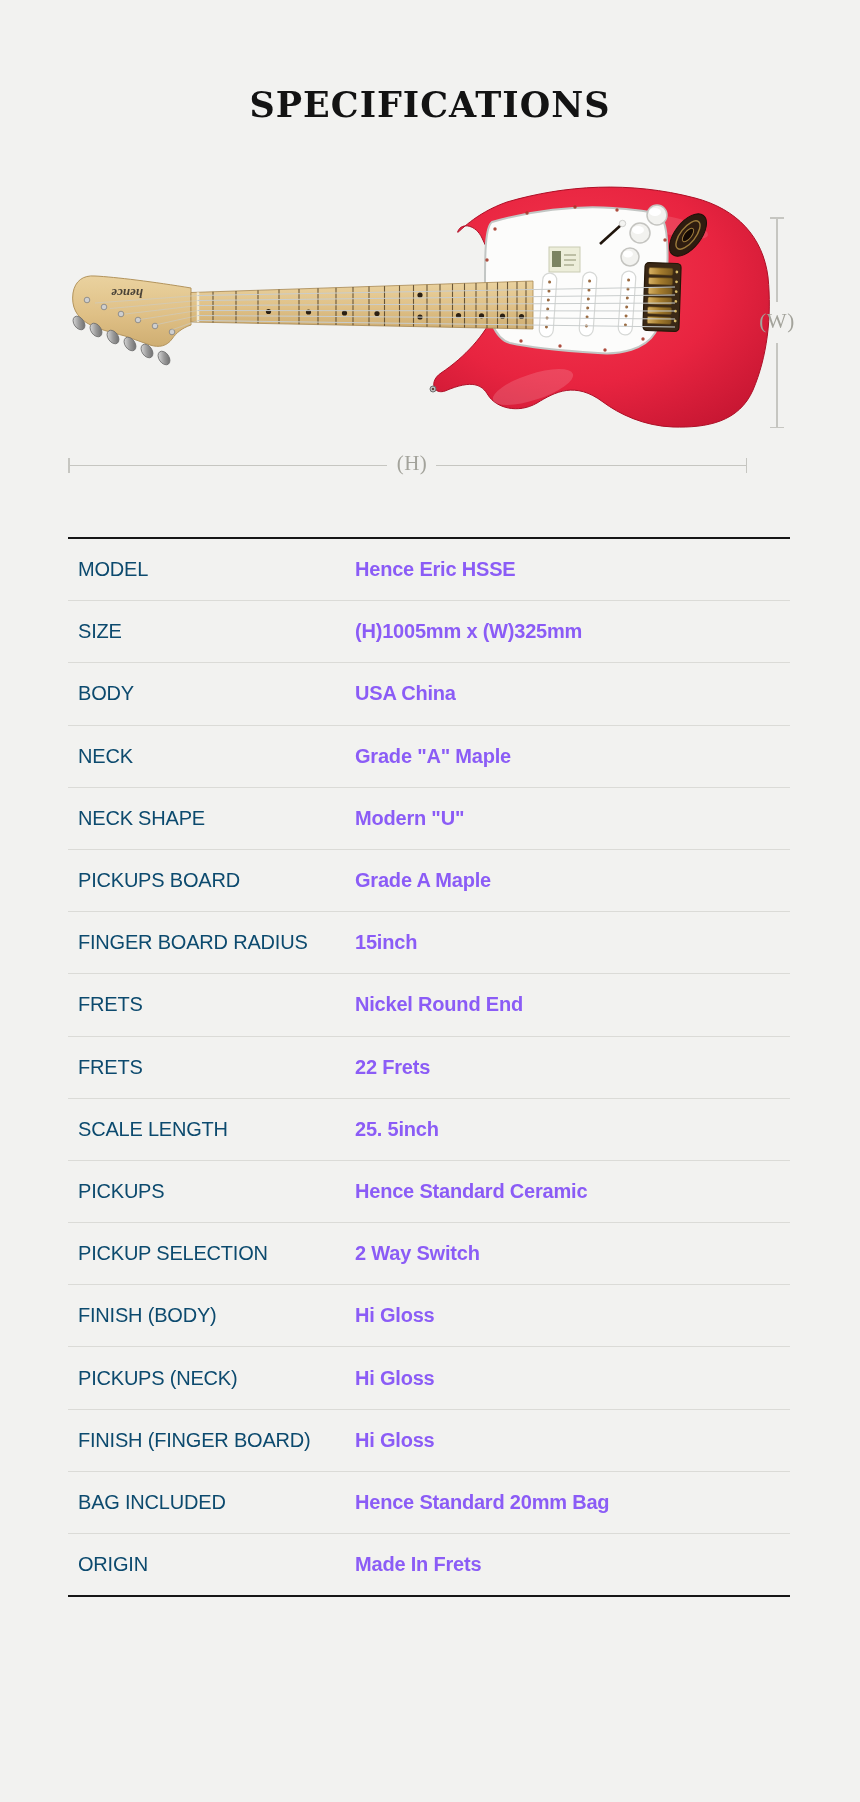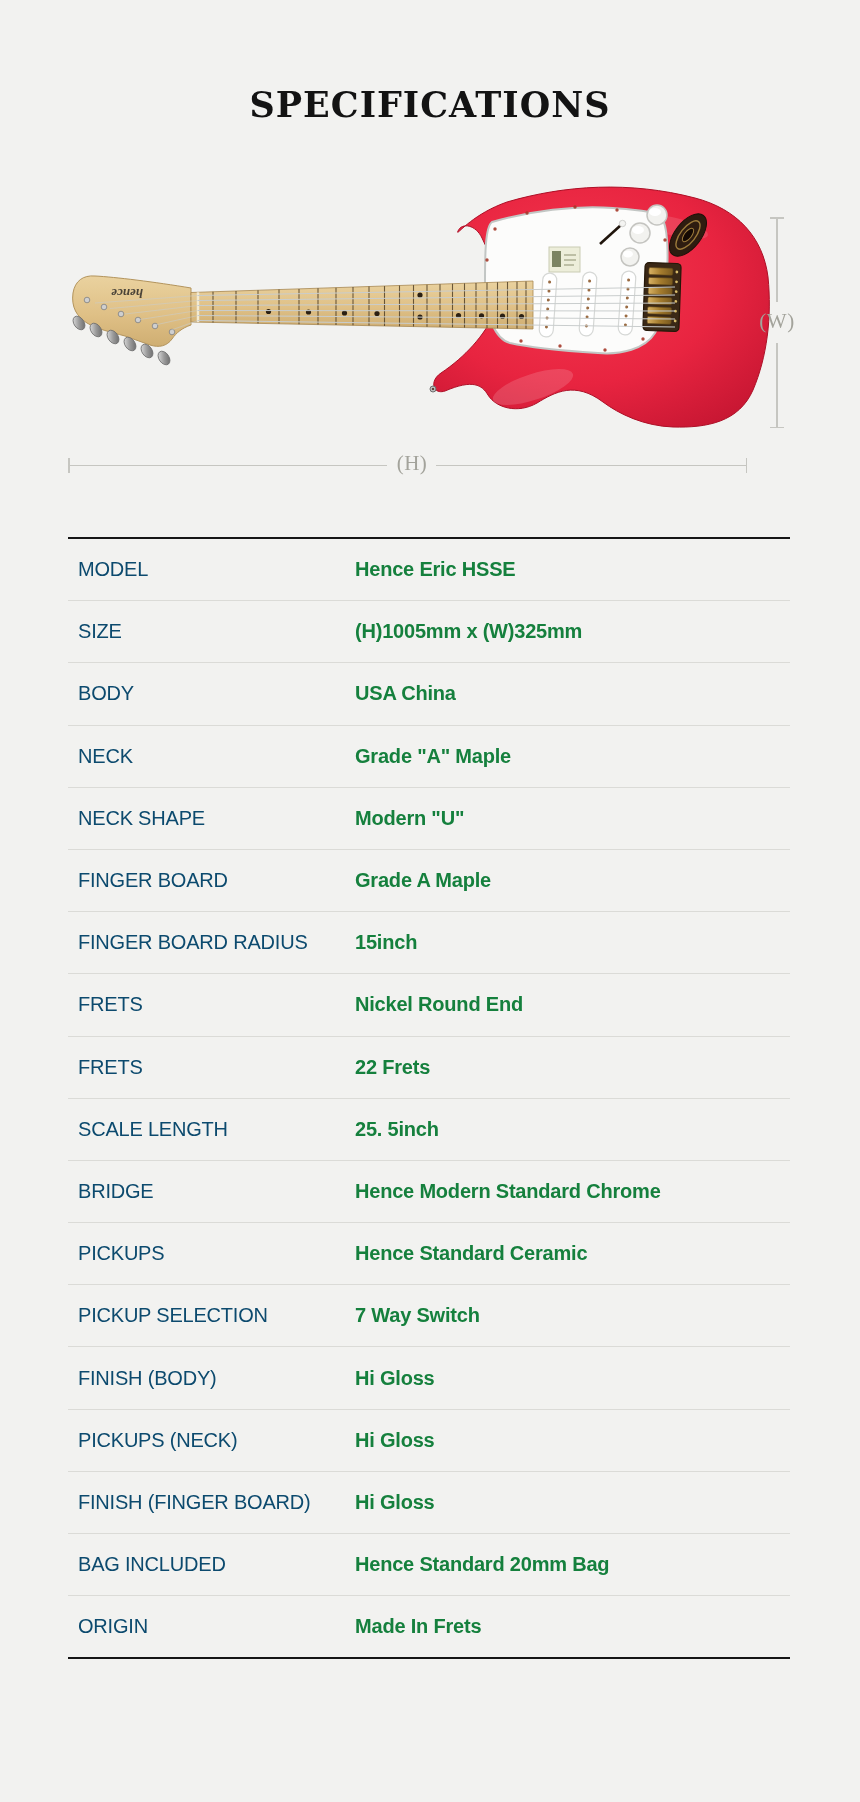--- a/index.html
+++ b/index.html
@@ -40,21 +40,21 @@
     border-bottom:1px solid #dbdbd7;
   }
   .spec-row:last-child{border-bottom:none;}
   .spec-label{
     position:absolute;left:10px;
     font-size:20px;font-weight:400;color:#0c4a6e;
     letter-spacing:-0.2px;white-space:nowrap;
   }
   .spec-value{
     position:absolute;left:287px;
-    font-size:20px;font-weight:700;color:#15803d;
+    font-size:20px;font-weight:700;color:#8b5cf6;
     letter-spacing:-0.2px;white-space:nowrap;
   }
 </style>
 </head>
 <body>
 
 <div id="page">
 
   <div class="title">SPECIFICATIONS</div>
 
@@ -333,50 +333,46 @@
         </div>
         <div class="spec-row">
           <span class="spec-label">NECK</span>
           <span class="spec-value">Grade "A" Maple</span>
         </div>
         <div class="spec-row">
           <span class="spec-label">NECK SHAPE</span>
           <span class="spec-value">Modern "U"</span>
         </div>
         <div class="spec-row">
-          <span class="spec-label">FINGER BOARD</span>
+          <span class="spec-label">PICKUPS BOARD</span>
           <span class="spec-value">Grade A Maple</span>
         </div>
         <div class="spec-row">
           <span class="spec-label">FINGER BOARD RADIUS</span>
           <span class="spec-value">15inch</span>
         </div>
         <div class="spec-row">
           <span class="spec-label">FRETS</span>
           <span class="spec-value">Nickel Round End</span>
         </div>
         <div class="spec-row">
           <span class="spec-label">FRETS</span>
           <span class="spec-value">22 Frets</span>
         </div>
         <div class="spec-row">
           <span class="spec-label">SCALE LENGTH</span>
           <span class="spec-value">25. 5inch</span>
         </div>
         <div class="spec-row">
-          <span class="spec-label">BRIDGE</span>
-          <span class="spec-value">Hence Modern Standard Chrome</span>
-        </div>
-        <div class="spec-row">
           <span class="spec-label">PICKUPS</span>
           <span class="spec-value">Hence Standard Ceramic</span>
         </div>
         <div class="spec-row">
           <span class="spec-label">PICKUP SELECTION</span>
-          <span class="spec-value">7 Way Switch</span>
+          <span class="spec-value">2 Way Switch</span>
         </div>
         <div class="spec-row">
           <span class="spec-label">FINISH (BODY)</span>
           <span class="spec-value">Hi Gloss</span>
         </div>
         <div class="spec-row">
           <span class="spec-label">PICKUPS (NECK)</span>
           <span class="spec-value">Hi Gloss</span>
         </div>
         <div class="spec-row">

